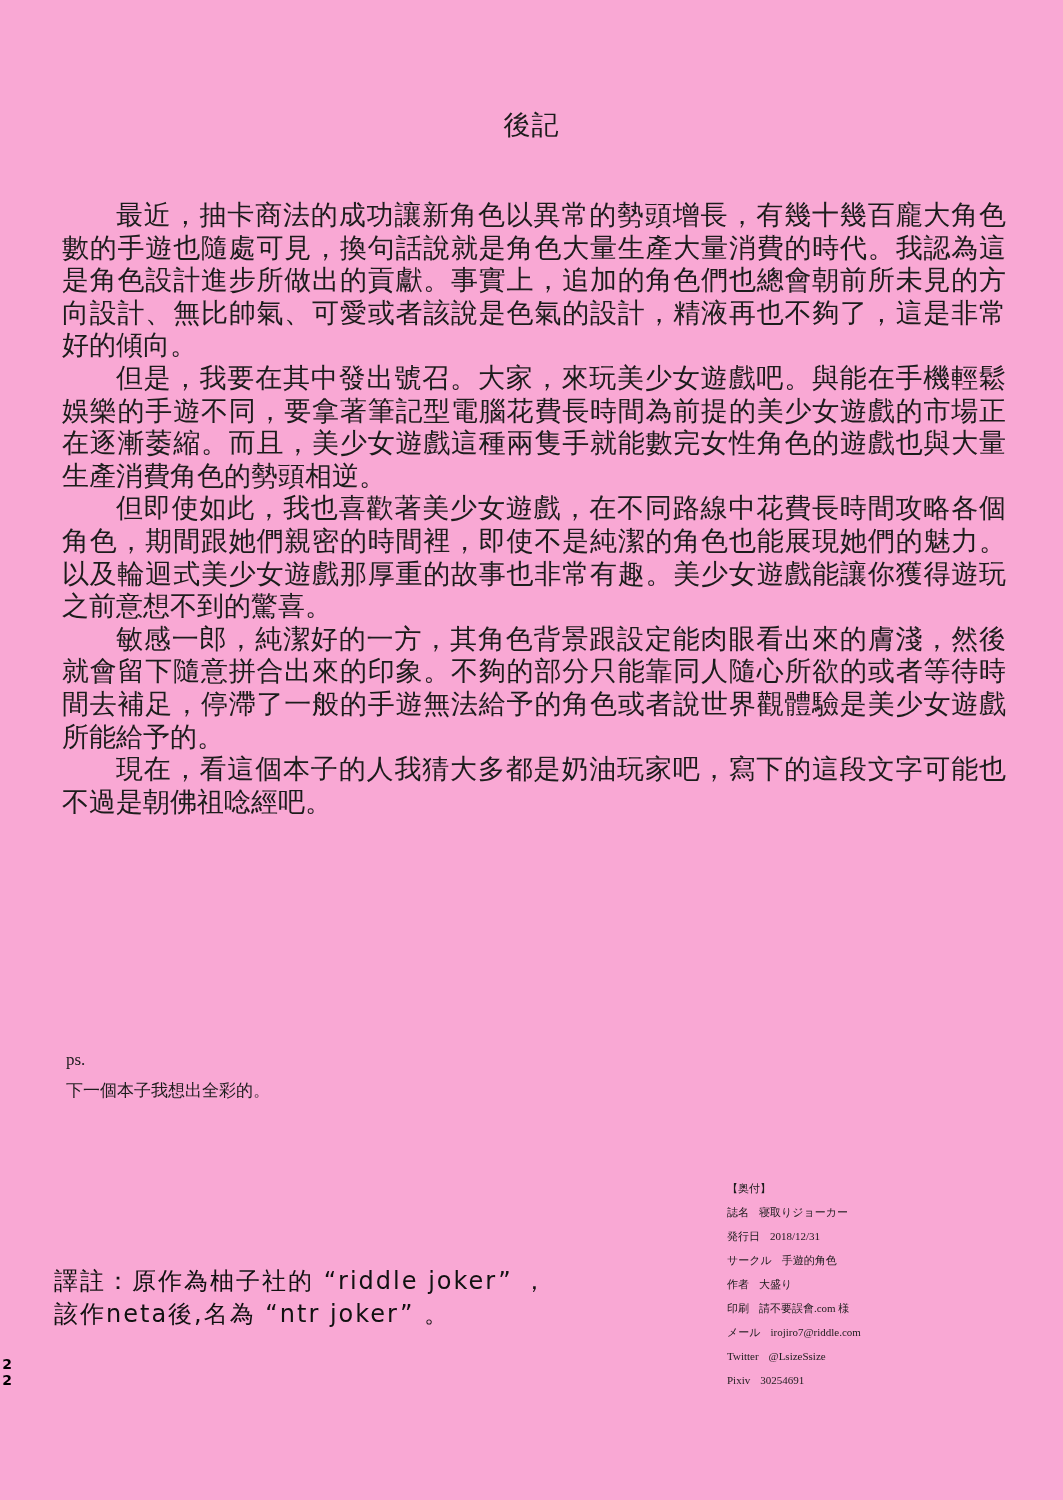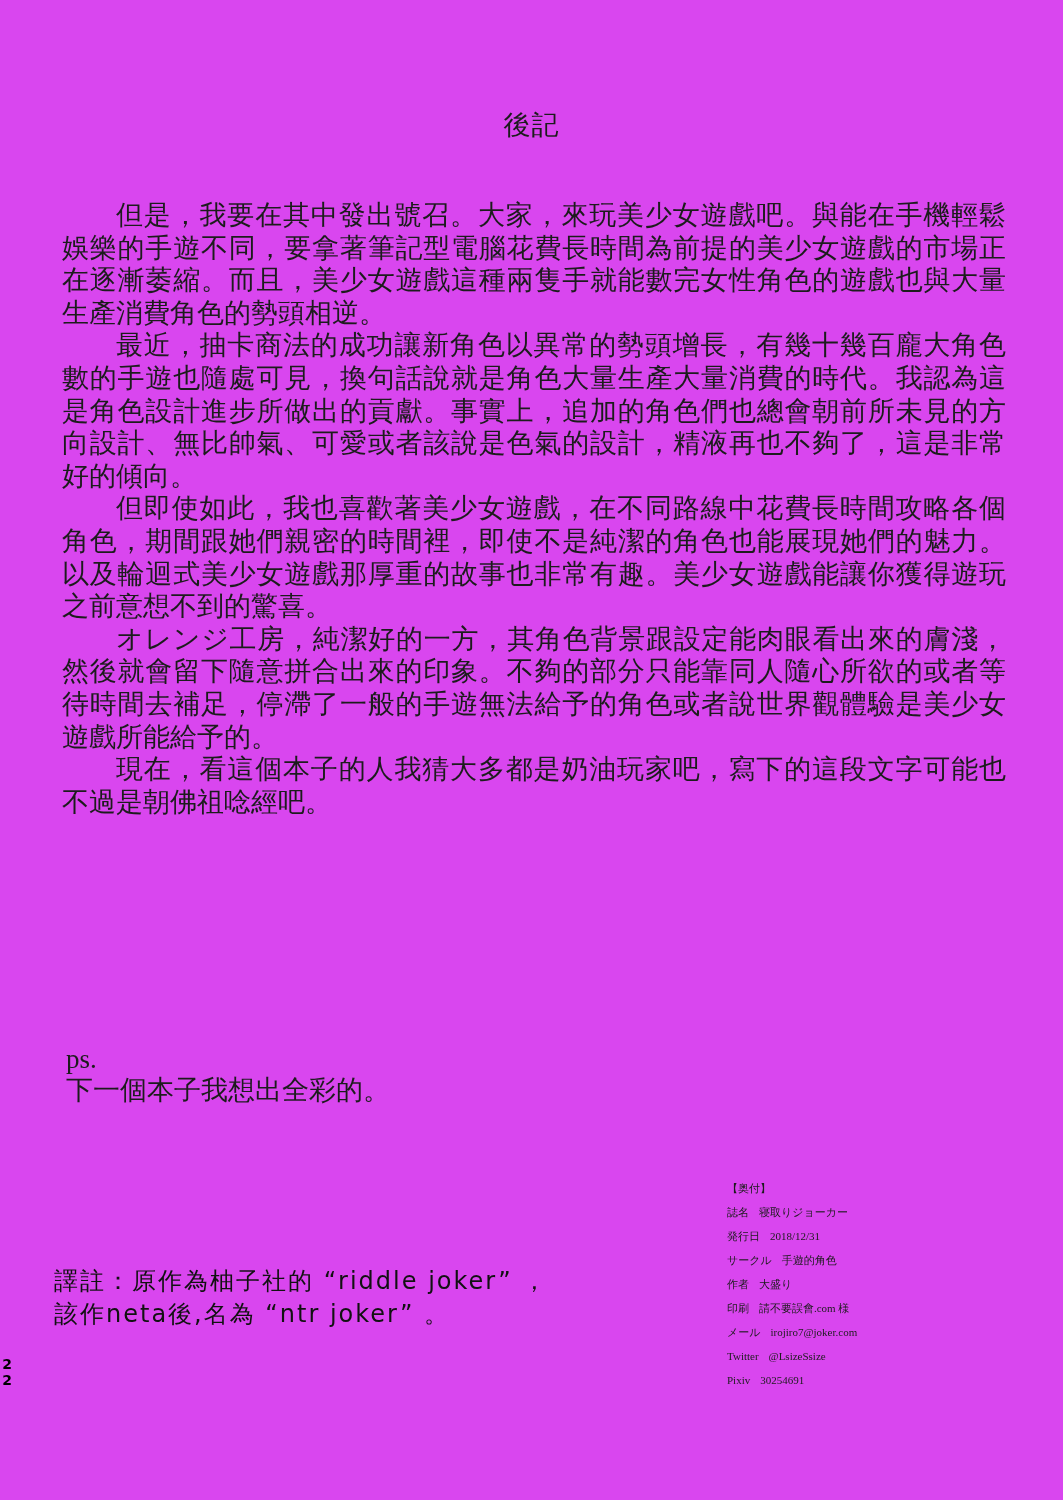--- a/index.html
+++ b/index.html
@@ -1,40 +1,40 @@
 <!DOCTYPE html>
 <html><head>
 <meta charset="utf-8">
 <style>
   html, body { margin:0; padding:0; background:#e8e8e8; }
   .page {
     position:relative;
     width:1063px; height:1500px;
     margin:0 auto;
-    background:#d946ef;
+    background:#f9a8d4;
     color:#1c1c1c;
     font-family:"Liberation Serif", serif;
     overflow:hidden;
   }
   .title {
     position:absolute; top:107px; left:0; width:100%;
     text-align:center;
     font-size:27px;
     letter-spacing:1px;
   }
   .body-text {
     position:absolute; top:199px; left:62px; width:944px;
     font-size:27px;
     line-height:32.6px;
     text-align:justify;
   }
   .body-text p { margin:0; text-indent:2em; }
   .ps-block {
     position:absolute; top:1044px; left:66px;
-    font-size:27px; line-height:31px;
+    font-size:17px; line-height:31px;
   }
   .ps-block .ps-label { display:block; }
   .ps-block .ps-text { display:block; }
   .translator-note {
     position:absolute; top:1228px; left:54px; width:560px;
     font-family:"DejaVu Sans", sans-serif;
     font-weight:normal;
     font-size:24px;
     line-height:33px;
     letter-spacing:2px;
@@ -60,24 +60,24 @@
   }
 </style>
 </head>
 <body>
 
 <div class="page">
 
   <div class="title">後記</div>
 
   <div class="body-text">
+    <p>最近，抽卡商法的成功讓新角色以異常的勢頭增長，有幾十幾百龐大角色數的手遊也隨處可見，換句話說就是角色大量生產大量消費的時代。我認為這是角色設計進步所做出的貢獻。事實上，追加的角色們也總會朝前所未見的方向設計、無比帥氣、可愛或者該說是色氣的設計，精液再也不夠了，這是非常好的傾向。</p>
     <p>但是，我要在其中發出號召。大家，來玩美少女遊戲吧。與能在手機輕鬆娛樂的手遊不同，要拿著筆記型電腦花費長時間為前提的美少女遊戲的市場正在逐漸萎縮。而且，美少女遊戲這種兩隻手就能數完女性角色的遊戲也與大量生產消費角色的勢頭相逆。</p>
-    <p>最近，抽卡商法的成功讓新角色以異常的勢頭增長，有幾十幾百龐大角色數的手遊也隨處可見，換句話說就是角色大量生產大量消費的時代。我認為這是角色設計進步所做出的貢獻。事實上，追加的角色們也總會朝前所未見的方向設計、無比帥氣、可愛或者該說是色氣的設計，精液再也不夠了，這是非常好的傾向。</p>
     <p>但即使如此，我也喜歡著美少女遊戲，在不同路線中花費長時間攻略各個角色，期間跟她們親密的時間裡，即使不是純潔的角色也能展現她們的魅力。以及輪迴式美少女遊戲那厚重的故事也非常有趣。美少女遊戲能讓你獲得遊玩之前意想不到的驚喜。</p>
-    <p>オレンジ工房，純潔好的一方，其角色背景跟設定能肉眼看出來的膚淺，然後就會留下隨意拼合出來的印象。不夠的部分只能靠同人隨心所欲的或者等待時間去補足，停滯了一般的手遊無法給予的角色或者說世界觀體驗是美少女遊戲所能給予的。</p>
+    <p>敏感一郎，純潔好的一方，其角色背景跟設定能肉眼看出來的膚淺，然後就會留下隨意拼合出來的印象。不夠的部分只能靠同人隨心所欲的或者等待時間去補足，停滯了一般的手遊無法給予的角色或者說世界觀體驗是美少女遊戲所能給予的。</p>
     <p>現在，看這個本子的人我猜大多都是奶油玩家吧，寫下的這段文字可能也不過是朝佛祖唸經吧。</p>
   </div>
 
   <div class="ps-block">
     <span class="ps-label">ps.</span>
     <span class="ps-text">下一個本子我想出全彩的。</span>
   </div>
 
   <div class="translator-note">
     <div>譯註：原作為柚子社的 “riddle joker” ，</div>
@@ -95,21 +95,21 @@
     <div class="row">
       <span class="label">サークル</span><span class="value">手遊的角色</span>
     </div>
     <div class="row">
       <span class="label">作者</span><span class="value">大盛り</span>
     </div>
     <div class="row">
       <span class="label">印刷</span><span class="value">請不要誤會.com 様</span>
     </div>
     <div class="row">
-      <span class="label">メール</span><span class="value">irojiro7@joker.com</span>
+      <span class="label">メール</span><span class="value">irojiro7@riddle.com</span>
     </div>
     <div class="row">
       <span class="label">Twitter</span><span class="value">@LsizeSsize</span>
     </div>
     <div class="row">
       <span class="label">Pixiv</span><span class="value">30254691</span>
     </div>
   </div>
 
   <div class="page-number">22</div>

